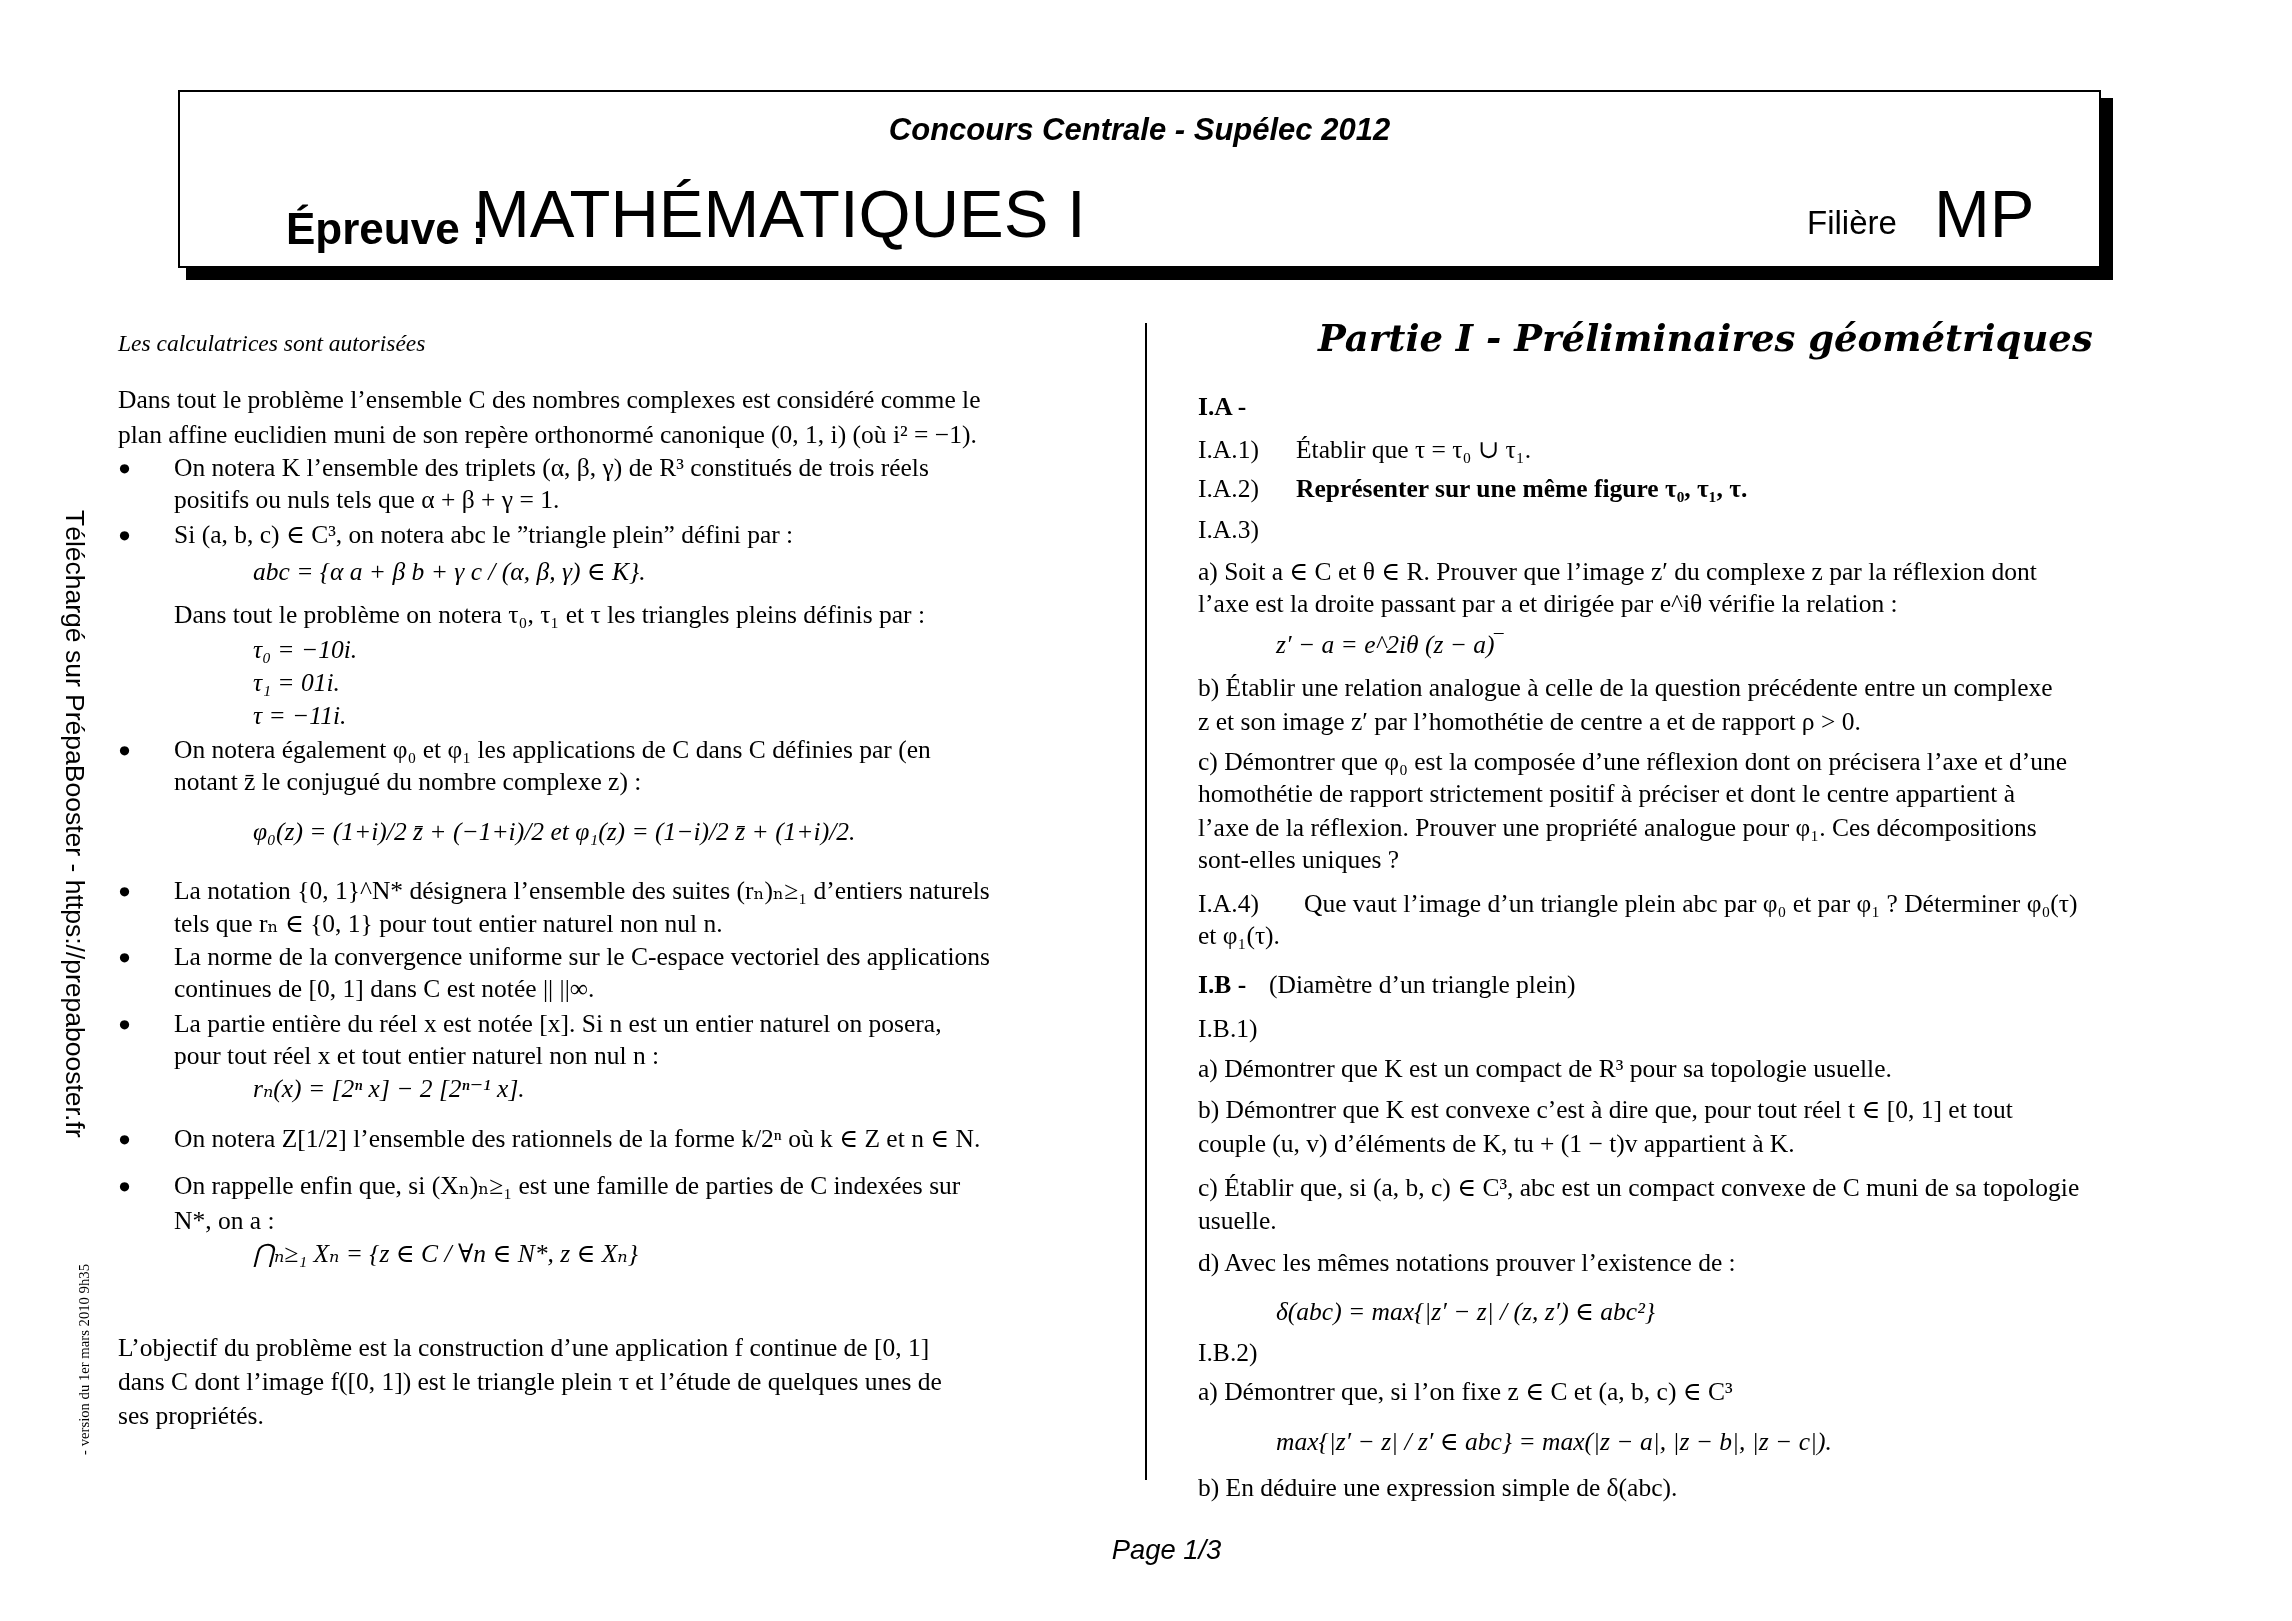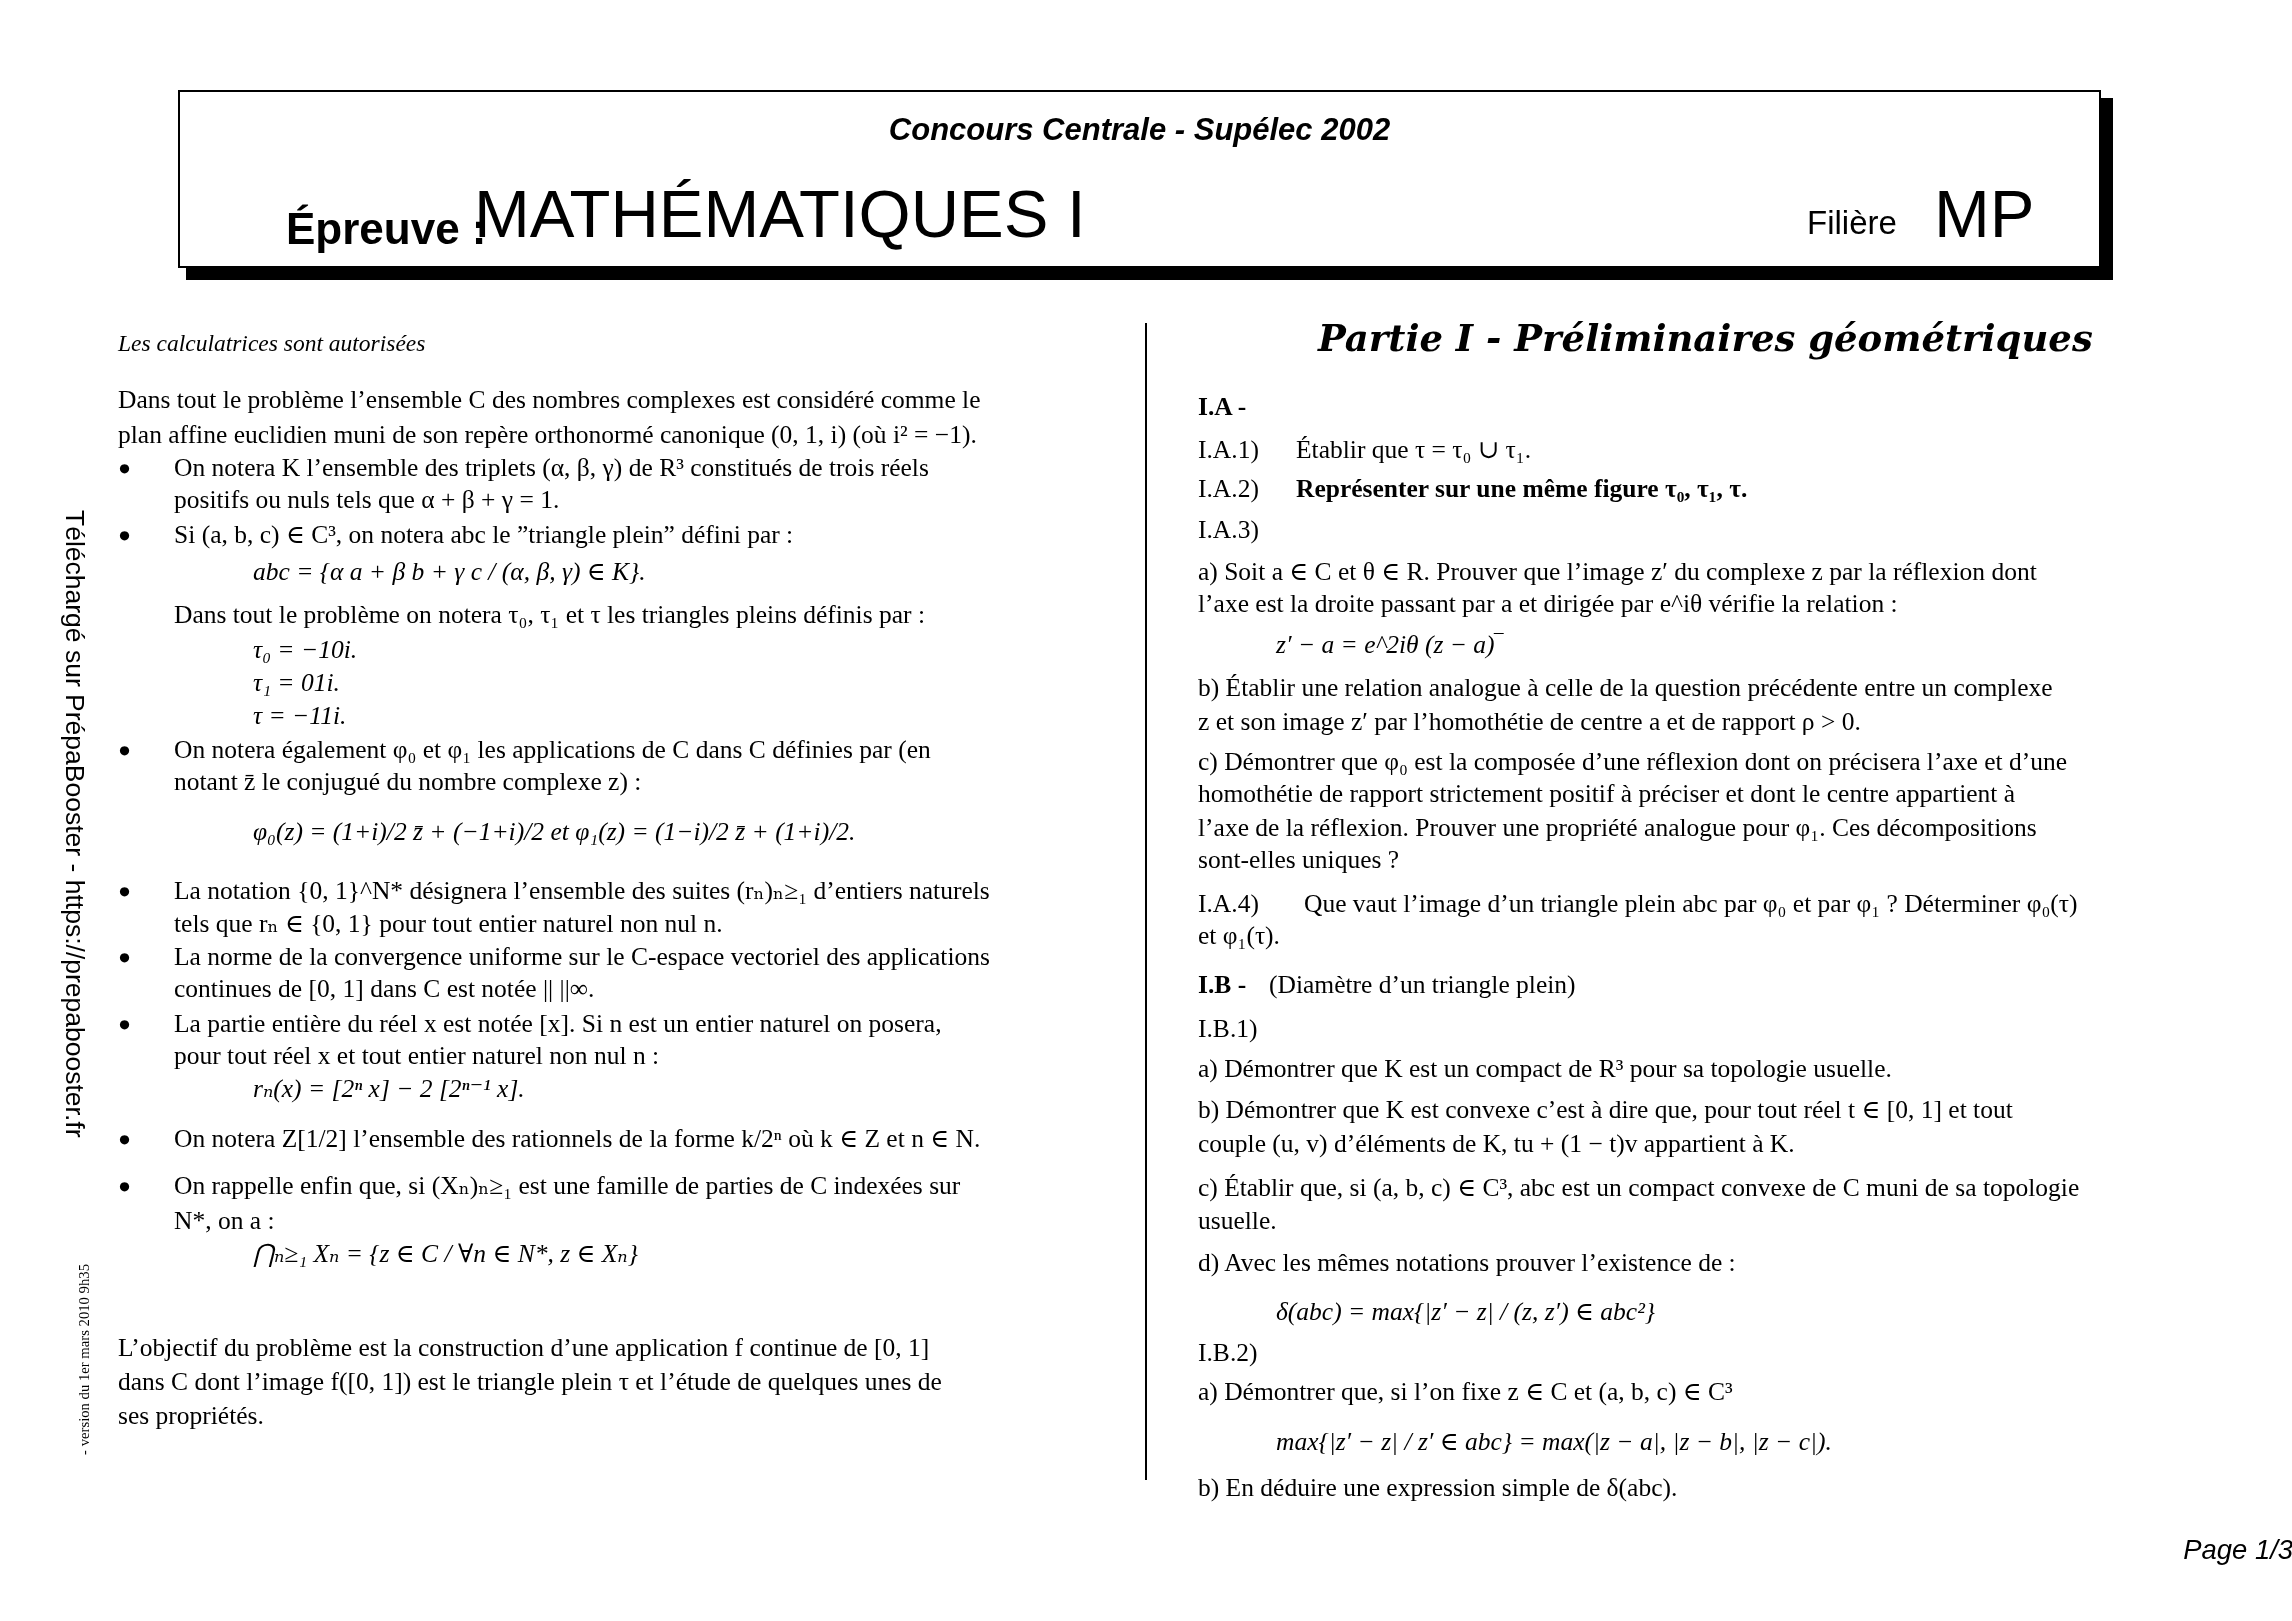--- a/index.html
+++ b/index.html
@@ -15,31 +15,31 @@
   #contest { position:absolute; left:0; right:0; top:19.6px; text-align:center; font-family:"Liberation Sans", sans-serif; font-style:italic; font-weight:bold; font-size:31px; }
   #epreuve-label { position:absolute; left:106px; top:112px; font-family:"Liberation Sans", sans-serif; font-weight:bold; font-size:44px; }
   #subject { position:absolute; left:294px; top:86px; font-family:"Liberation Sans", sans-serif; font-size:67px; line-height:71px; }
   #filiere-label { position:absolute; left:1627px; top:112px; font-family:"Liberation Sans", sans-serif; font-weight:normal; font-size:33px; }
   #filiere { position:absolute; left:1754px; top:86px; font-family:"Liberation Sans", sans-serif; font-size:67px; line-height:71px; }
 
   #col-divider { position:absolute; left:1145px; top:323px; width:2px; height:1157px; background:#000; }
 
   #side-note { position:absolute; left:59px; top:510px; transform-origin:left top; transform:rotate(90deg) translate(0,-100%); font-family:"Liberation Sans", sans-serif; font-size:26.5px; white-space:nowrap; }
   #version-note { position:absolute; left:74px; top:1274px; transform-origin:left top; transform:rotate(-90deg) translate(-100%,0); font-family:"Liberation Serif", serif; font-size:14.7px; white-space:nowrap; left:76px; top:1264px;}
-  #page-num { position:absolute; left:0; right:0; top:1534px; text-align:right; font-family:"Liberation Sans", sans-serif; font-style:italic; font-size:27.4px;margin-left:40px; }
+  #page-num { position:absolute; left:0; right:0; top:1534px; text-align:center; font-family:"Liberation Sans", sans-serif; font-style:italic; font-size:27.4px;margin-left:40px; }
 
   .bullet { position:absolute; left:118px; font-size:21.6px; }
   .part-title { font-family:"DejaVu Serif", serif; font-style:italic; font-weight:bold; font-size:37px; }
 </style>
 </head>
 <body>
 
 <div id="header-shadow"></div>
 <div id="header-box">
-  <div id="contest">Concours Centrale - Supélec 2002</div>
+  <div id="contest">Concours Centrale - Supélec 2012</div>
   <div id="epreuve-label">Épreuve :</div>
   <div id="subject">MATHÉMATIQUES I</div>
   <div id="filiere-label">Filière</div>
   <div id="filiere">MP</div>
 </div>
 
 <div id="side-note">Téléchargé sur PrépaBooster - https://prepabooster.fr</div>
 <div id="version-note">- version du 1er mars 2010  9h35</div>
 
 <div id="col-divider"></div>

